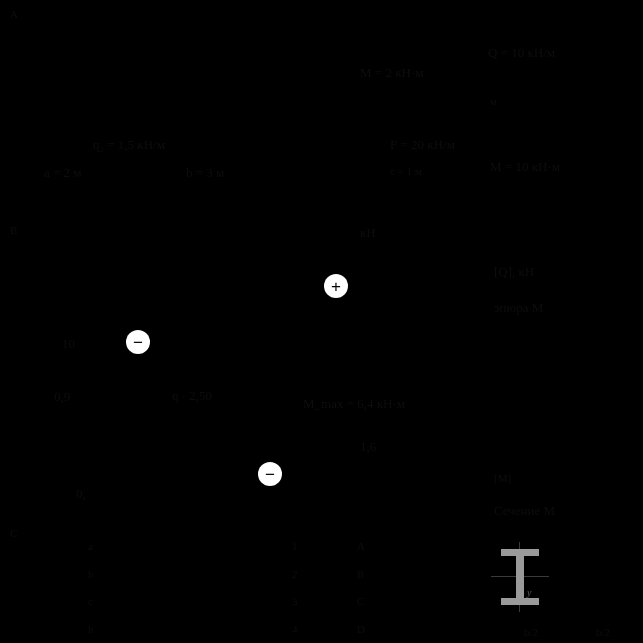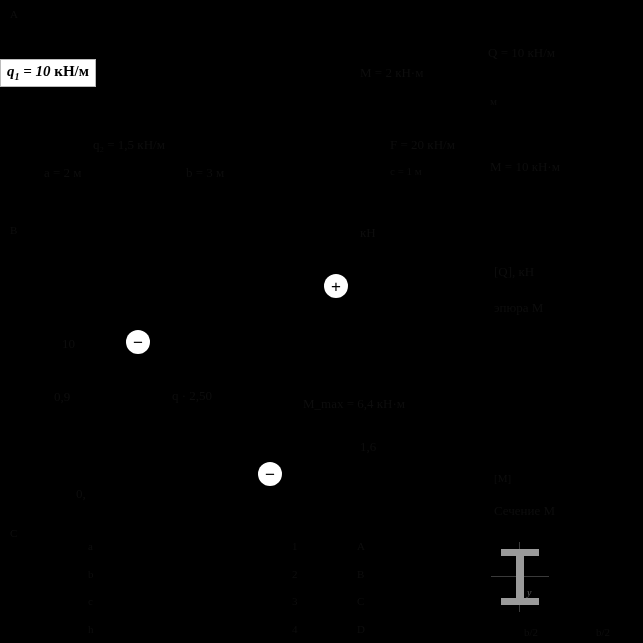--- a/index.html
+++ b/index.html
@@ -106,23 +106,20 @@
 </style>
 </head>
 <body>
 
 <div id="page">
 
   <div class="abs dim sm" style="left:10px; top:8px;">A</div>
   <div class="abs dim sm" style="left:10px; top:224px;">B</div>
   <div class="abs dim sm" style="left:10px; top:527px;">C</div>
 
-  <div class="abs hl-box" style="left:0px; top:59px;">
-    <span>q</span><sub>1</sub><span> = 10 </span><span class="unit">кН/м</span>
-  </div>
 
   <div class="abs dim" style="left:93px; top:138px;">q₂ = 1,5 кН/м</div>
   <div class="abs dim" style="left:44px; top:166px;">a = 2 м</div>
   <div class="abs dim" style="left:186px; top:166px;">b = 3 м</div>
 
   <div class="abs dim" style="left:360px; top:66px;">M = 2 кН·м</div>
   <div class="abs dim" style="left:390px; top:138px;">F = 20 кН/м</div>
   <div class="abs dim sm" style="left:390px; top:165px;">c = 1 м</div>
 
   <div class="abs dim" style="left:488px; top:46px;">Q = 10  кН/м</div>

